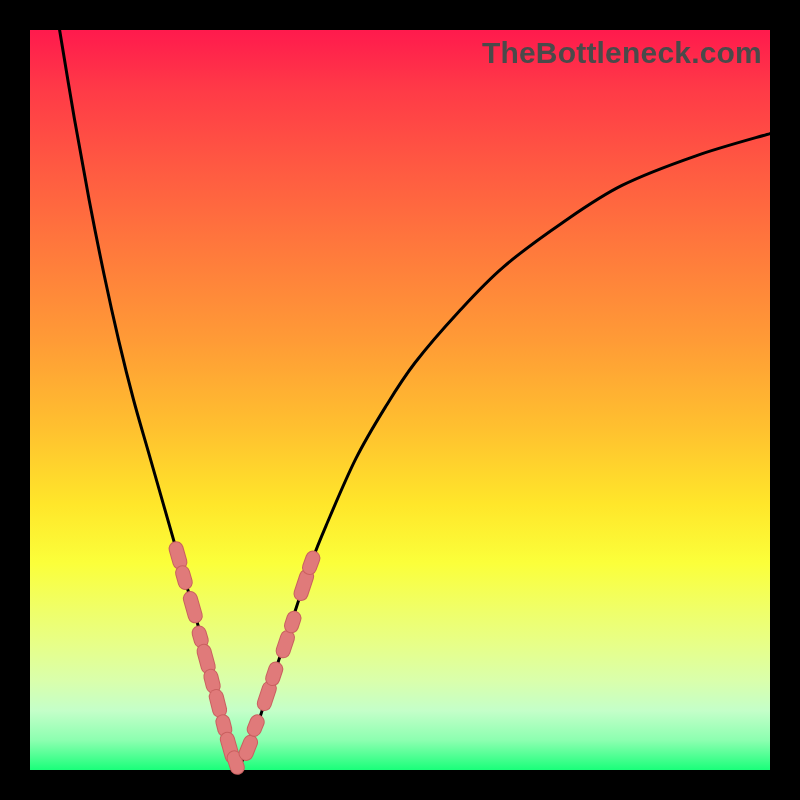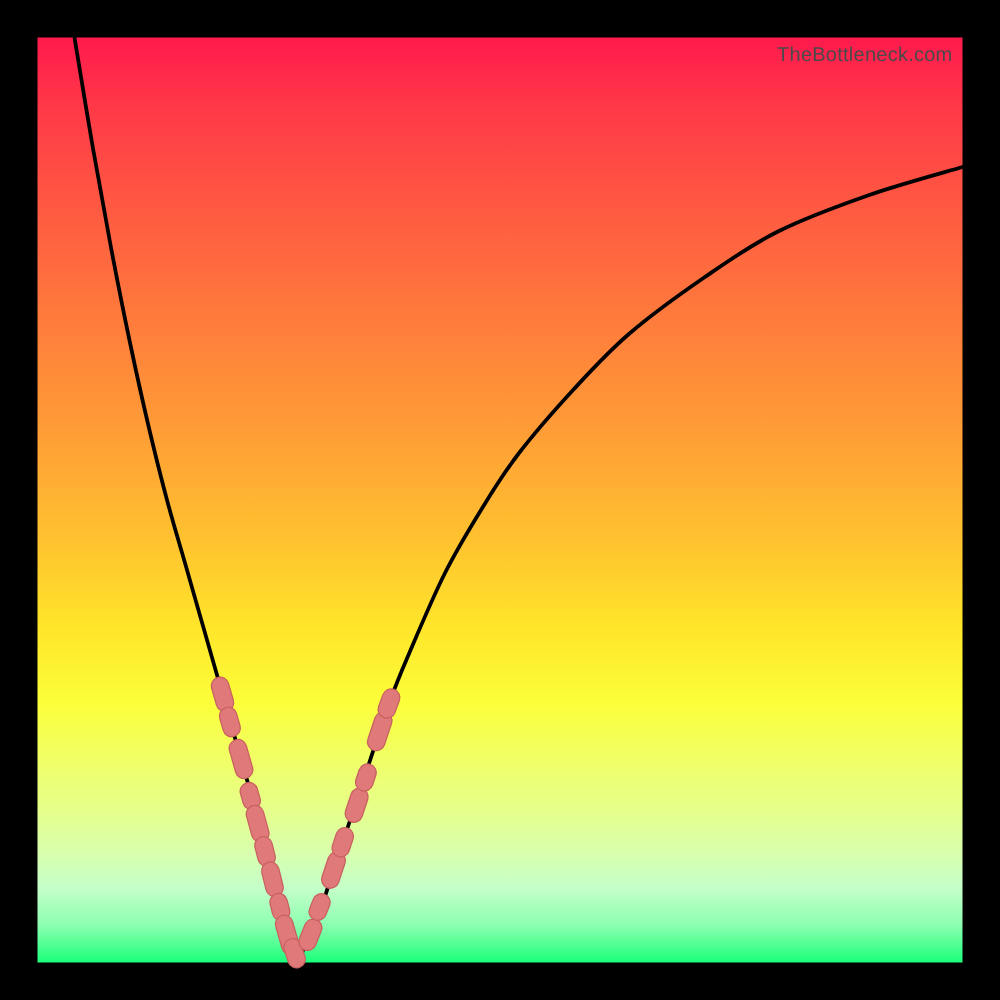--- a/index.html
+++ b/index.html
@@ -40,22 +40,22 @@
       #d9ffac 88%,
       #c4ffc9 92%,
       #8cffb0 96%,
       #1aff7a 100%
     );
   }
   .watermark {
     position: absolute;
     top: 6px;
     right: 8px;
-    font-size: 16px;
-    font-weight: 400;
+    font-size: 30px;
+    font-weight: 700;
     color: #4a4a4a;
     letter-spacing: 0.2px;
     user-select: none;
     margin-left: 44px;
   }
   svg.curve {
     position: absolute;
     left: 0;
     top: 0;
     width: 740px;

